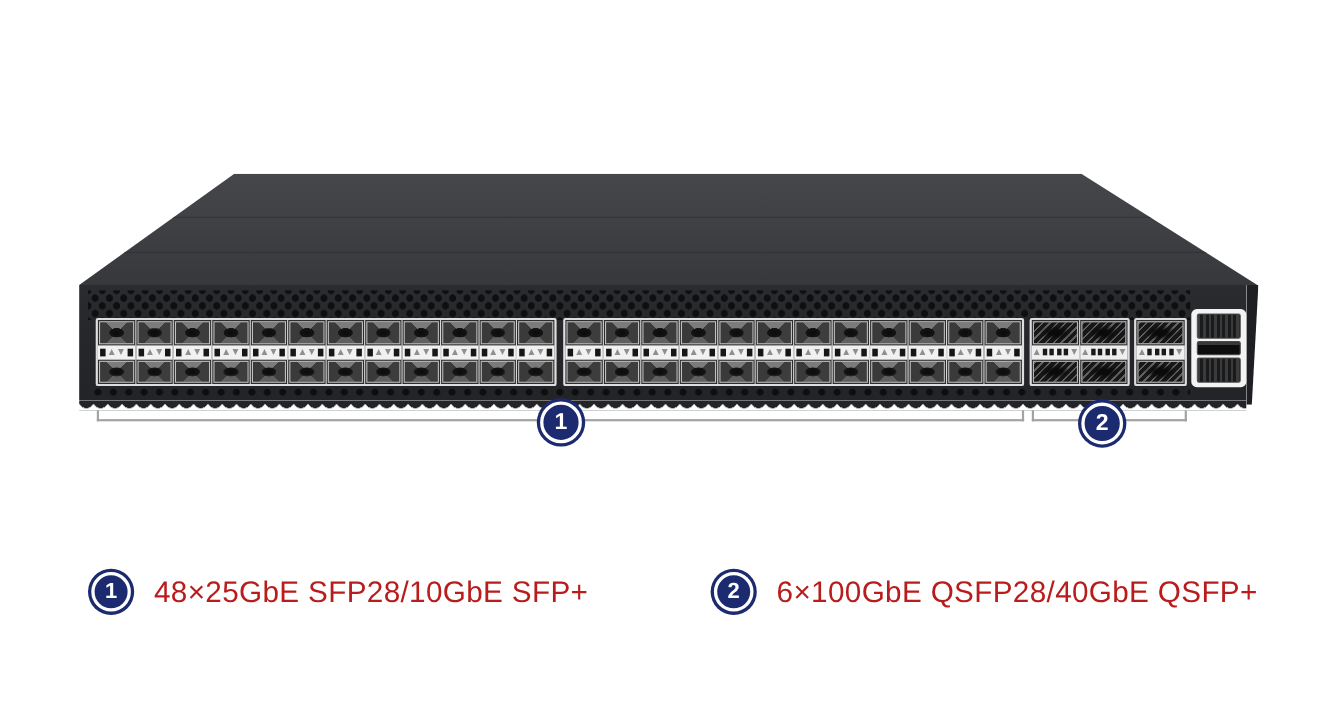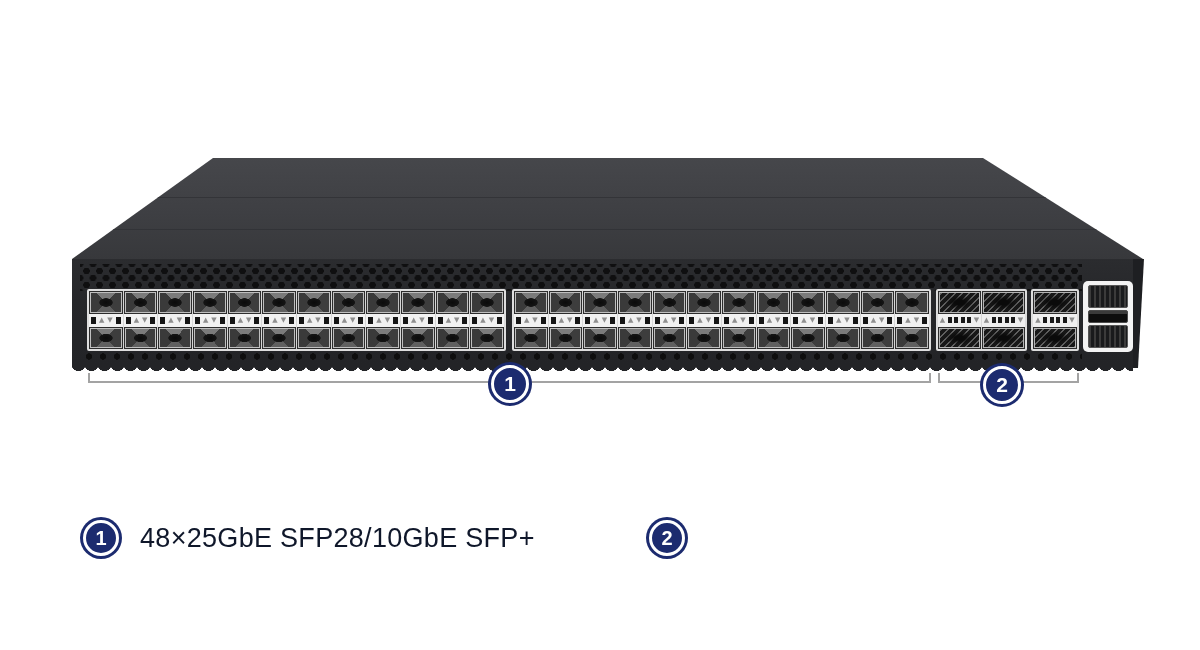--- a/index.html
+++ b/index.html
@@ -85,21 +85,21 @@
   .badge::before{content:"";position:absolute;inset:3px;border:3px solid #ffffff;border-radius:50%;}
   .badge-device{position:absolute;width:44px;height:44px;font-size:21px;}
   .badge-d1{left:488px;top:362px;}
   .badge-d2{left:980px;top:363px;}
 
   
   .legend-item{position:absolute;display:flex;align-items:center;gap:18px;}
   .legend-1{left:80px;top:517px;}
   .legend-2{left:646px;top:517px;}
   .badge-legend{width:42px;height:42px;font-size:20px;flex:0 0 42px;}
-  .legend-label{font-size:27px;font-weight:500;color:#0f172a;letter-spacing:.3px;
+  .legend-label{font-size:27px;font-weight:500;color:#b91c1c;letter-spacing:.3px;
     white-space:nowrap;line-height:42px;}
 </style>
 </head>
 <body>
 
 <div class="stage">
 
   <div class="dev-top">
     <div class="seam seam1"></div>
     <div class="seam seam2"></div>
@@ -419,15 +419,16 @@
     <div class="badge badge-legend">
       <span>1</span>
     </div>
     <div class="legend-label">48×25GbE SFP28/10GbE SFP+</div>
   </div>
 
   <div class="legend-item legend-2">
     <div class="badge badge-legend">
       <span>2</span>
     </div>
+    <div class="legend-label">6×100GbE QSFP28/40GbE QSFP+</div>
   </div>
 
 </div>
 
 </body></html>

